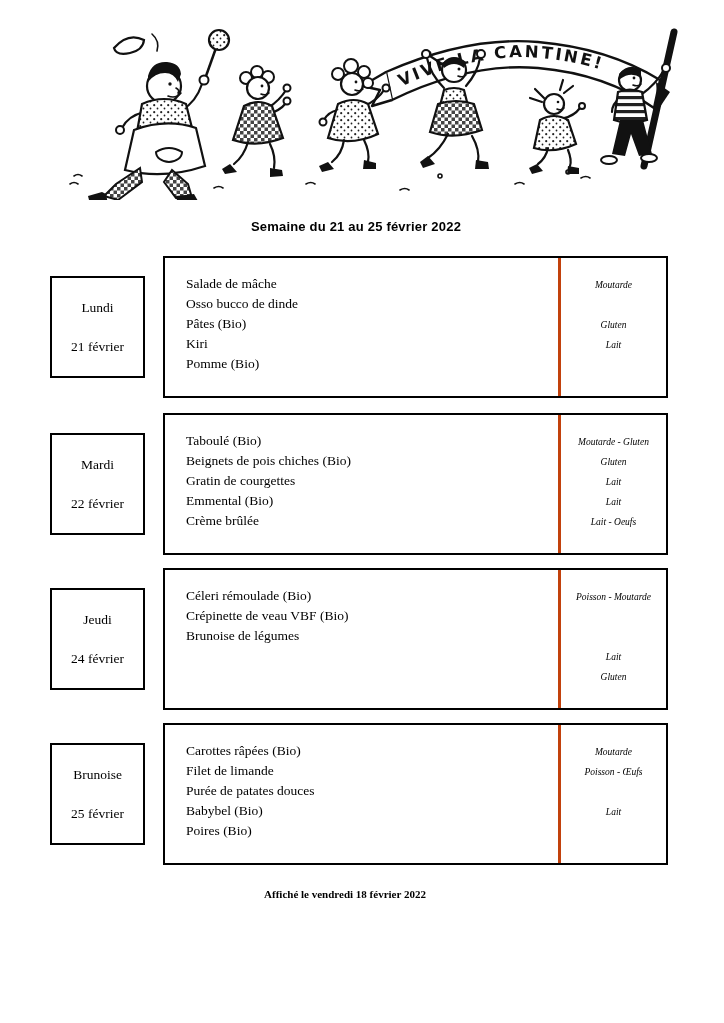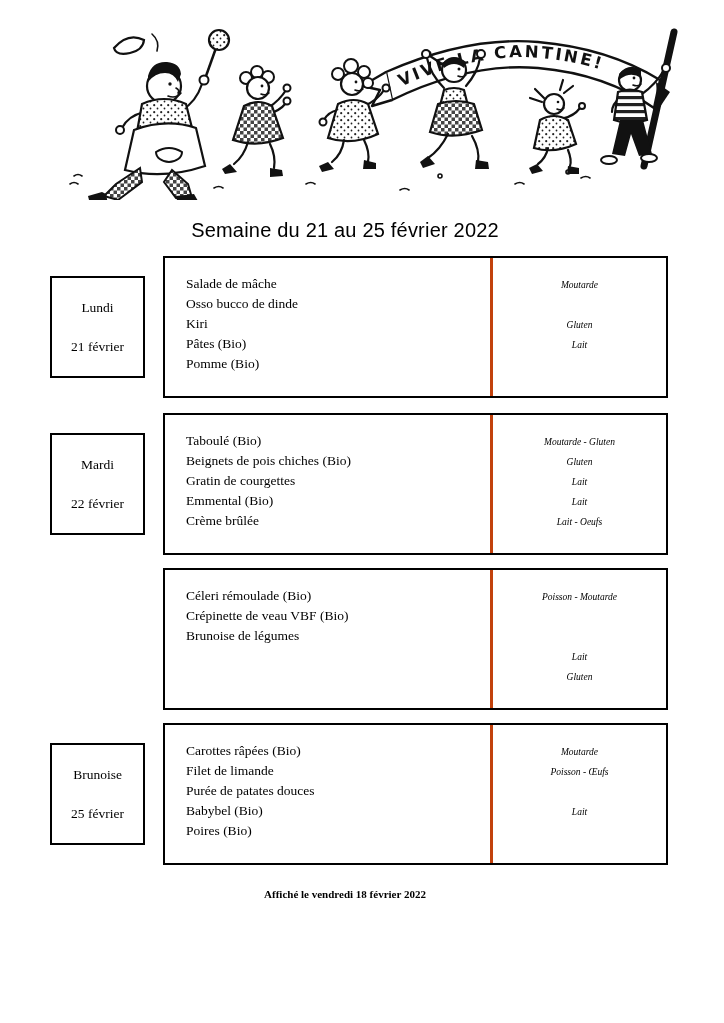--- a/index.html
+++ b/index.html
@@ -1,32 +1,32 @@
 <!DOCTYPE html>
 <html><head>
 <meta charset="utf-8">
 <style>
   html,body{margin:0;padding:0;background:#fff;}
   .page{position:relative;width:724px;height:1023px;background:#ffffff;color:#000;
         font-family:"Liberation Serif",serif;overflow:hidden;}
 
   .illustration{position:absolute;top:26px;left:68px;width:620px;height:174px;}
 
-  .doc-title{position:absolute;top:219px;left:0;width:690px;text-align:center;
-             font-family:"Liberation Sans",sans-serif;font-weight:normal;font-size:20px;
+  .doc-title{position:absolute;top:219px;left:11px;width:690px;text-align:center;
+             font-family:"Liberation Sans",sans-serif;font-weight:bold;font-size:13px;
              letter-spacing:.2px;}
 
   .day-row{position:absolute;left:0;width:724px;height:142px;}
   .day-box{position:absolute;left:50px;top:20px;width:95px;height:102px;
            border:2px solid #000;box-sizing:border-box;
            display:flex;flex-direction:column;align-items:center;justify-content:center;
            gap:23px;font-size:13.5px;text-align:center;}
   .menu-box{position:absolute;left:163px;top:0;width:505px;height:142px;
             border:2px solid #000;box-sizing:border-box;display:flex;}
-  .dishes{width:325px;box-sizing:border-box;padding:16px 4px 0 21px;}
+  .dishes{width:393px;box-sizing:border-box;padding:16px 4px 0 21px;}
   .allergens{flex:1;border-left:3px solid #c2410c;box-sizing:border-box;
              padding-top:17px;text-align:center;}
   .dish-line{height:20px;line-height:20px;font-size:13.5px;white-space:nowrap;}
   .allergen-line{height:20px;line-height:20px;font-size:9.5px;font-style:italic;
                  white-space:nowrap;}
 
   .doc-footer{position:absolute;top:888px;left:0;width:690px;text-align:center;
               font-weight:bold;font-size:11px;}
 
   svg .ln{fill:none;stroke:#111;stroke-width:2.2;stroke-linecap:round;stroke-linejoin:round;}
@@ -192,22 +192,22 @@
 
   <section class="day-row" style="top:256px">
     <div class="day-box">
       <div>Lundi</div>
       <div>21 février</div>
     </div>
     <div class="menu-box">
       <div class="dishes">
         <div class="dish-line">Salade de mâche</div>
         <div class="dish-line">Osso bucco de dinde</div>
+        <div class="dish-line">Pâtes (Bio)</div>
         <div class="dish-line">Kiri</div>
-        <div class="dish-line">Pâtes (Bio)</div>
         <div class="dish-line">Pomme (Bio)</div>
       </div>
       <div class="allergens">
         <div class="allergen-line">Moutarde</div>
         <div class="allergen-line"></div>
         <div class="allergen-line">Gluten</div>
         <div class="allergen-line">Lait</div>
         <div class="allergen-line"></div>
       </div>
     </div>
@@ -230,20 +230,24 @@
         <div class="allergen-line">Moutarde - Gluten</div>
         <div class="allergen-line">Gluten</div>
         <div class="allergen-line">Lait</div>
         <div class="allergen-line">Lait</div>
         <div class="allergen-line">Lait - Oeufs</div>
       </div>
     </div>
   </section>
 
   <section class="day-row" style="top:568px">
+    <div class="day-box">
+      <div>Jeudi</div>
+      <div>24 février</div>
+    </div>
     <div class="menu-box">
       <div class="dishes">
         <div class="dish-line">Céleri rémoulade (Bio)</div>
         <div class="dish-line">Crépinette de veau VBF (Bio)</div>
         <div class="dish-line">Brunoise de légumes</div>
       </div>
       <div class="allergens">
         <div class="allergen-line">Poisson - Moutarde</div>
         <div class="allergen-line"></div>
         <div class="allergen-line"></div>

